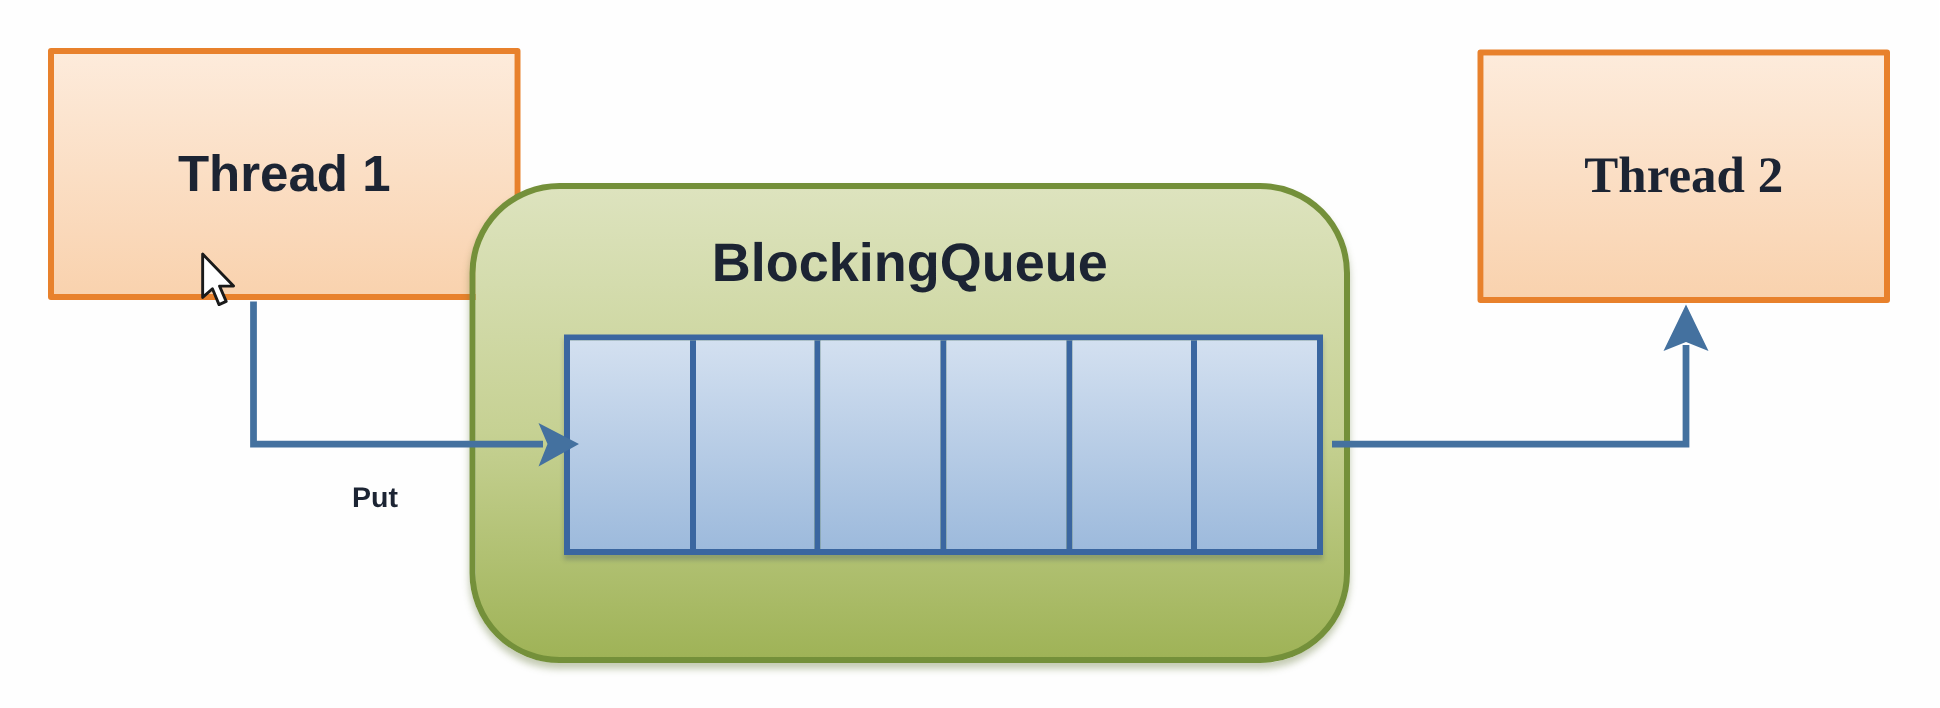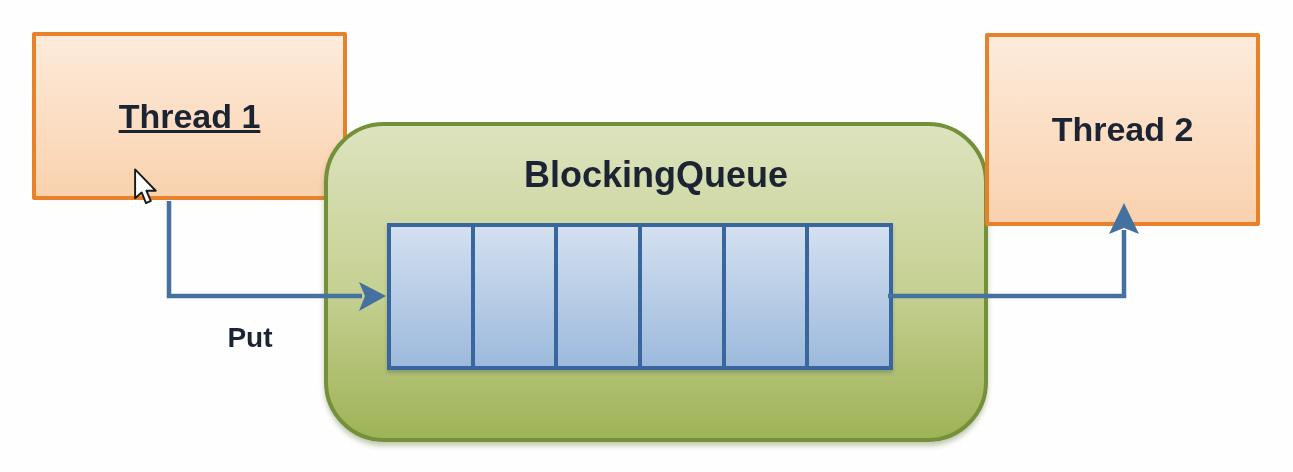--- a/index.html
+++ b/index.html
@@ -25,29 +25,29 @@
       var(--box-fill-orange-top, #FDEBDB) 0%,
       var(--box-fill-orange-bottom, #F9D2AE) 100%);
     border-radius: 2px;
     display: flex;
     align-items: center;
     justify-content: center;
     font-size: 34px;
     font-weight: 700;
     color: var(--text-dark, #1C2433);
   }
-  .thread1 { left: 32px;  top: 32px; width: 315px; height: 168px; text-decoration: underline; }
-  .thread2 { left: 985px; top: 33px; width: 275px; height: 193px; }
+  .thread1 { left: 32px;  top: 32px; width: 315px; height: 168px; }
+  .thread2 { left: 985px; top: 33px; width: 275px; height: 169px; font-family: Liberation Serif, serif; }
 
   
   .queue-box {
     position: absolute;
-    left: 324px;
+    left: 313px;
     top: 122px;
-    width: 664px;
+    width: 587px;
     height: 320px;
     box-sizing: border-box;
     border: 4px solid var(--queue-border-green, #74903A);
     border-radius: 60px;
     background: linear-gradient(180deg,
       var(--queue-fill-green-top, #DDE3BE) 0%,
       #C6D193 52%,
       var(--queue-fill-green-bottom, #9FB357) 100%);
     box-shadow: 0 4px 5px rgba(90, 110, 40, 0.35);
   }
@@ -101,21 +101,21 @@
   .arrows .head {
     fill: var(--arrow-blue, #3A689E);
     stroke: none;
   }
 
   
   .edge-label {
     position: absolute;
     width: 100px;
     text-align: center;
-    font-size: 28px;
+    font-size: 19px;
     font-weight: 700;
     color: var(--text-dark, #1C2433);
   }
   .put-label  { left: 200px; top: 322px; }
   .take-label { left: 996px; top: 322px; }
 
   
   .cursor {
     position: absolute;
     left: 134px;

